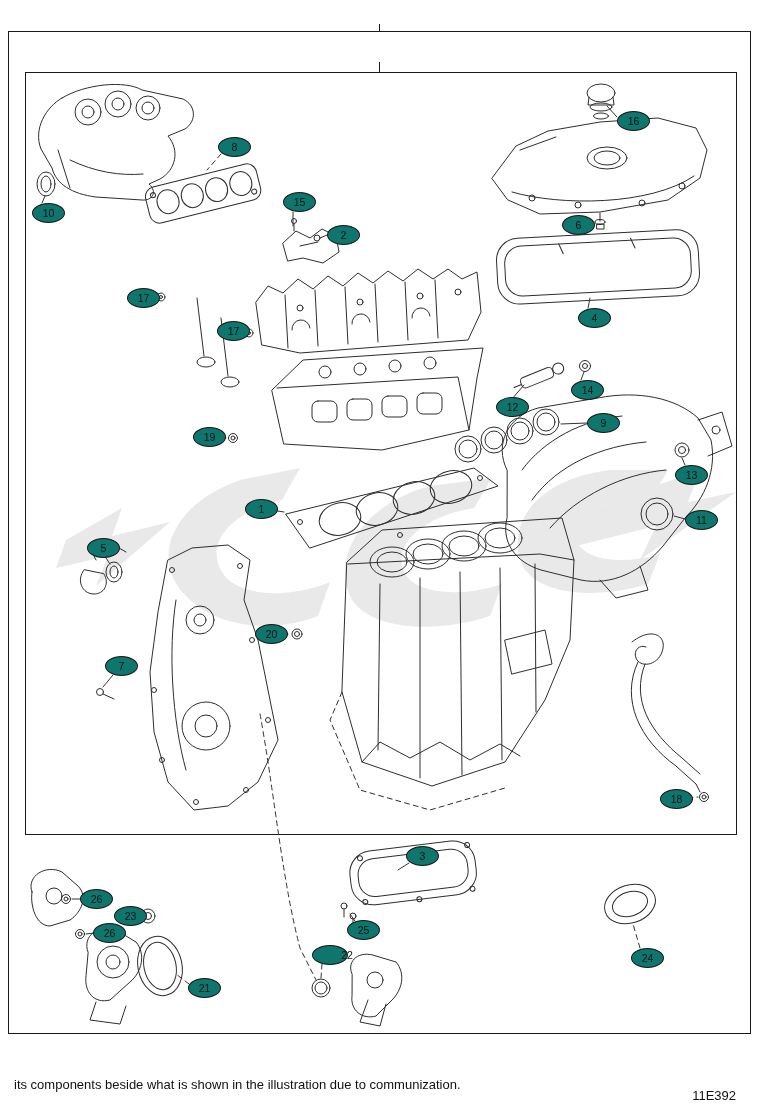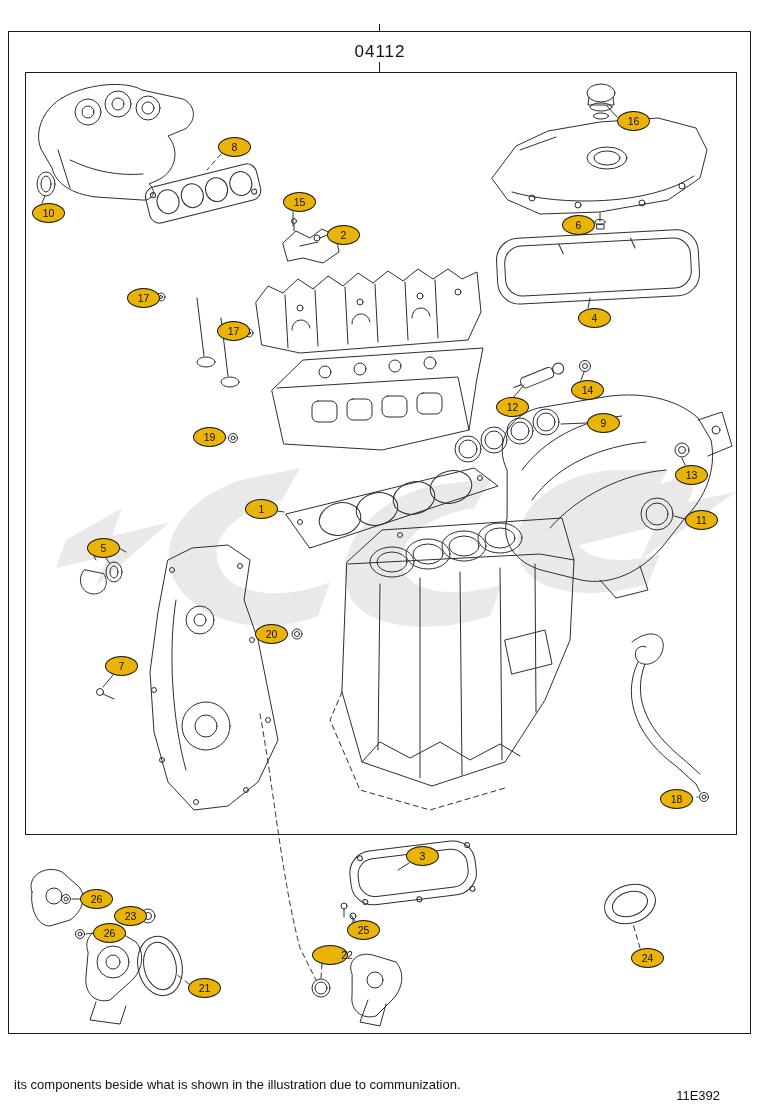--- a/index.html
+++ b/index.html
@@ -14,40 +14,39 @@
   .tick{position:absolute;width:0;border-left:1.2px solid #1a1a1a;}
   .frame{position:absolute;background:transparent;}
   .outer-frame{border:1.6px solid #1a1a1a;}
   .inner-frame{border:1.2px solid #1a1a1a;}
   .art-svg{position:absolute;left:0;top:0;width:760px;height:1112px;}
   .art-svg .ln{stroke:#2e2e2e;stroke-width:1;fill:none;stroke-linejoin:round;stroke-linecap:round;}
   .art-svg .dash{stroke-dasharray:5 4;}
   .callout-layer{position:absolute;left:0;top:0;width:760px;height:1112px;pointer-events:none;}
   .callout{
     position:absolute;width:33px;height:20px;border:1.2px solid #1a1a1a;border-radius:50%;
-    background:#eab308;display:flex;align-items:center;justify-content:center;
+    background:#0f766e;display:flex;align-items:center;justify-content:center;
     font-size:10.5px;line-height:1;color:#111;box-sizing:border-box;
   }
   .footer-line{position:absolute;left:14px;font-size:13px;color:#111;white-space:pre;}
   .circ{
     display:inline-flex;width:15px;height:15px;border:1px solid #111;border-radius:50%;
     align-items:center;justify-content:center;font-size:9.5px;line-height:1;
     vertical-align:-2px;box-sizing:border-box;margin:0 1px;
   }
-  .page-code{position:absolute;right:40px;font-size:13px;color:#111;}
+  .page-code{position:absolute;right:24px;font-size:13px;color:#111;}
 </style>
 </head>
 <body>
 
 <div class="page">
 
   <div class="tick" style="left:379px;top:24px;height:7px;"></div>
   <div class="frame outer-frame" style="left:8px;top:31px;width:741px;height:1001px;"></div>
 
-  <div class="kit-title" style="top:42px;">04112</div>
   <div class="tick" style="left:379px;top:62px;height:10px;"></div>
   <div class="frame inner-frame" style="left:25px;top:72px;width:710px;height:761px;"></div>
 
   <svg class="art-svg" viewBox="0 0 760 1112">
 
     <g opacity="0.4" fill="#c9c9c9" stroke="none">
       <path d="M66,540 L122,508 L112,536 L170,522 L96,586 L108,556 L56,568 Z"></path>
       <path d="M186,596 C150,560 170,505 240,480 L300,468 L282,500 C232,512 204,542 222,572 C236,596 286,600 330,582 L318,616 C266,636 212,624 186,596 Z"></path>
       <path d="M352,600 C330,560 360,505 430,486 L492,478 L474,508 C424,516 392,544 404,572 C414,594 462,598 502,584 L490,616 C436,634 372,630 352,600 Z"></path>
       <path d="M520,560 C508,516 544,478 610,470 L668,470 L652,498 C606,496 572,514 576,538 C580,560 622,566 660,554 L648,584 C596,600 532,596 520,560 Z"></path>

